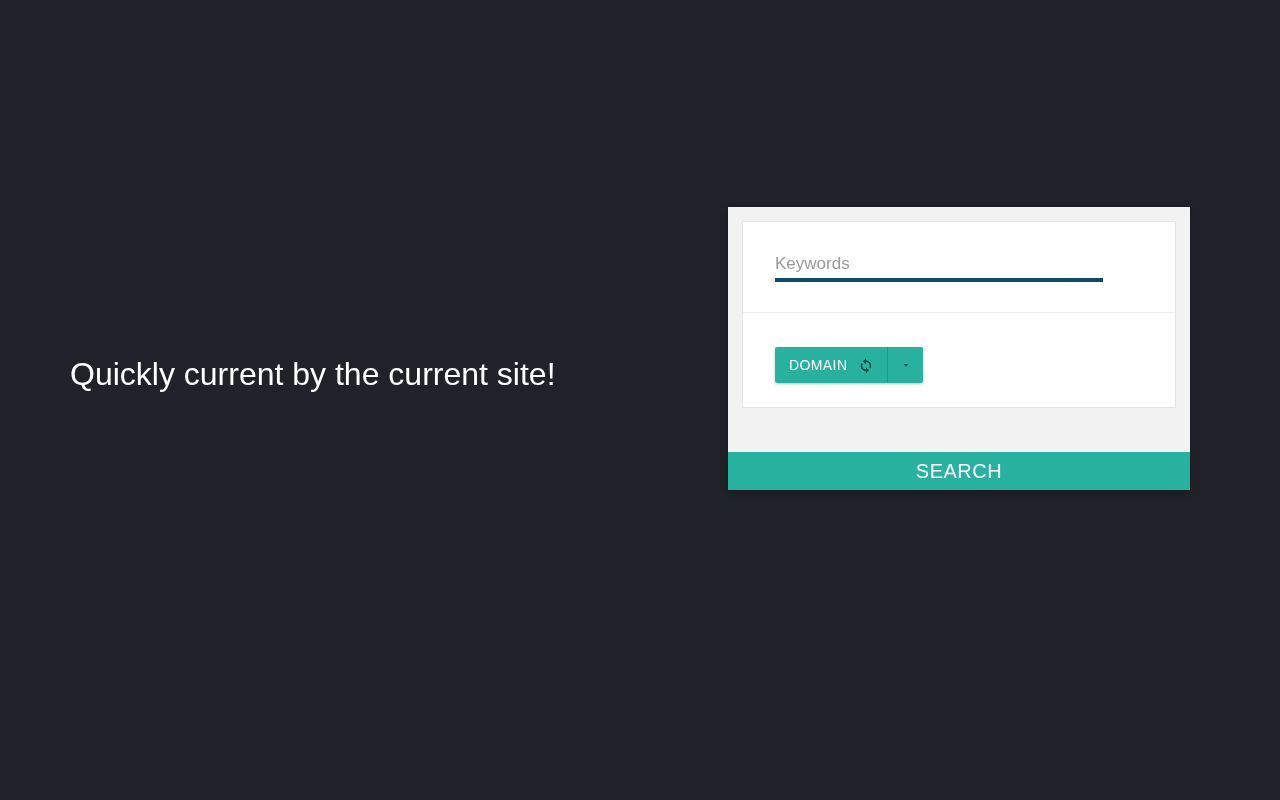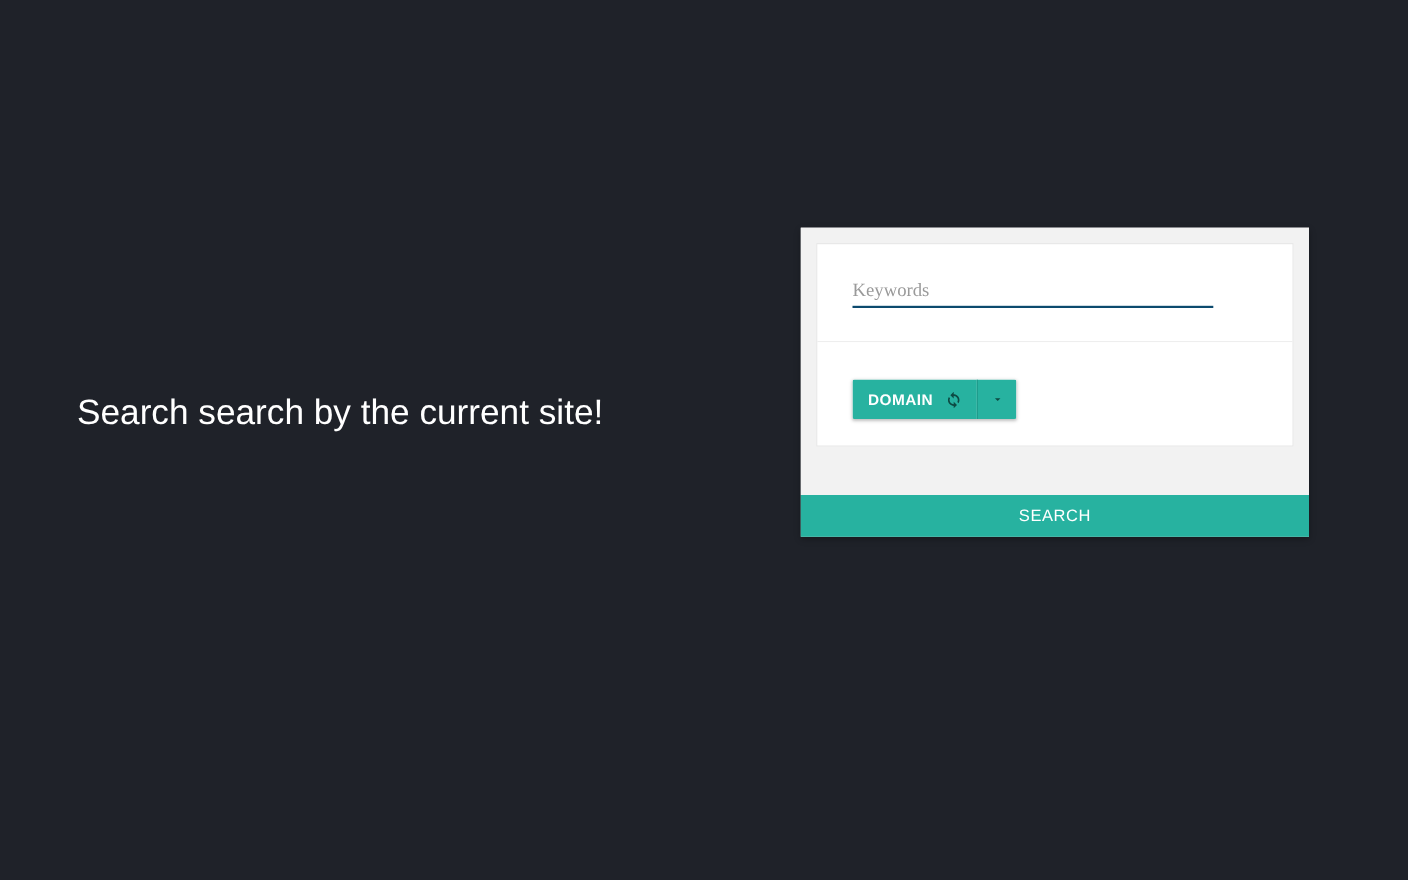--- a/index.html
+++ b/index.html
@@ -79,44 +79,43 @@
     border: 1px solid #e6e6e6;
     margin-bottom: 30px;
   }
   .card-section {
     padding: 28px 32px 30px 32px;
   }
   .card-section + .card-section { border-top: 1px solid #eee; }
   .field-input {
     width: 328px;
     border: none;
-    border-bottom: 2px solid #0c4a6e;
+    border-bottom: 4px solid #0c4a6e;
     font-size: 17px;
     padding: 4px 0;
     outline: none;
     background: transparent;
     color: #0f172a;
-    font-family: Liberation Serif, serif;
+    font-family: Liberation Sans, sans-serif;
   }
   .field-input::placeholder { color: #9a9a9a; }
   .card-section.domain-section {
     padding: 20px 32px 24px 32px;
   }
   .domain-row {
     margin-top: 14px;
     display: flex;
   }
   .dropdown {
     display: flex;
     height: 36px;
     border-radius: 2px;
     overflow: hidden;
     box-shadow: 0 1px 3px rgba(0,0,0,0.25);
     cursor: pointer;
-    font-weight: bold;
   }
   .dropdown-main {
     background: #27b2a0;
     color: #fff;
     display: flex;
     align-items: center;
     padding: 0 12px 0 14px;
     font-size: 14px;
     letter-spacing: 0.4px;
   }
@@ -133,30 +132,30 @@
     align-items: center;
     justify-content: center;
   }
   .dropdown-caret svg { fill: #0d4a43; }
   .search-btn {
     width: 100%;
     height: 38px;
     background: #27b2a0;
     color: #fff;
     border: none;
-    font-size: 15px;
+    font-size: 20px;
     letter-spacing: 0.5px;
     cursor: pointer;
     font-family: inherit;
   }
 </style>
 </head>
 <body>
 
-<div class="tagline">Search search by the current site!</div>
+<div class="tagline">Quickly current by the current site!</div>
 
 <div class="popup">
 
   <div class="popup-body">
     <div class="card">
       <div class="card-section">
         <input class="field-input" type="text" placeholder="Keywords" style="">
       </div>
       <div class="card-section domain-section">
         <div class="domain-row">

